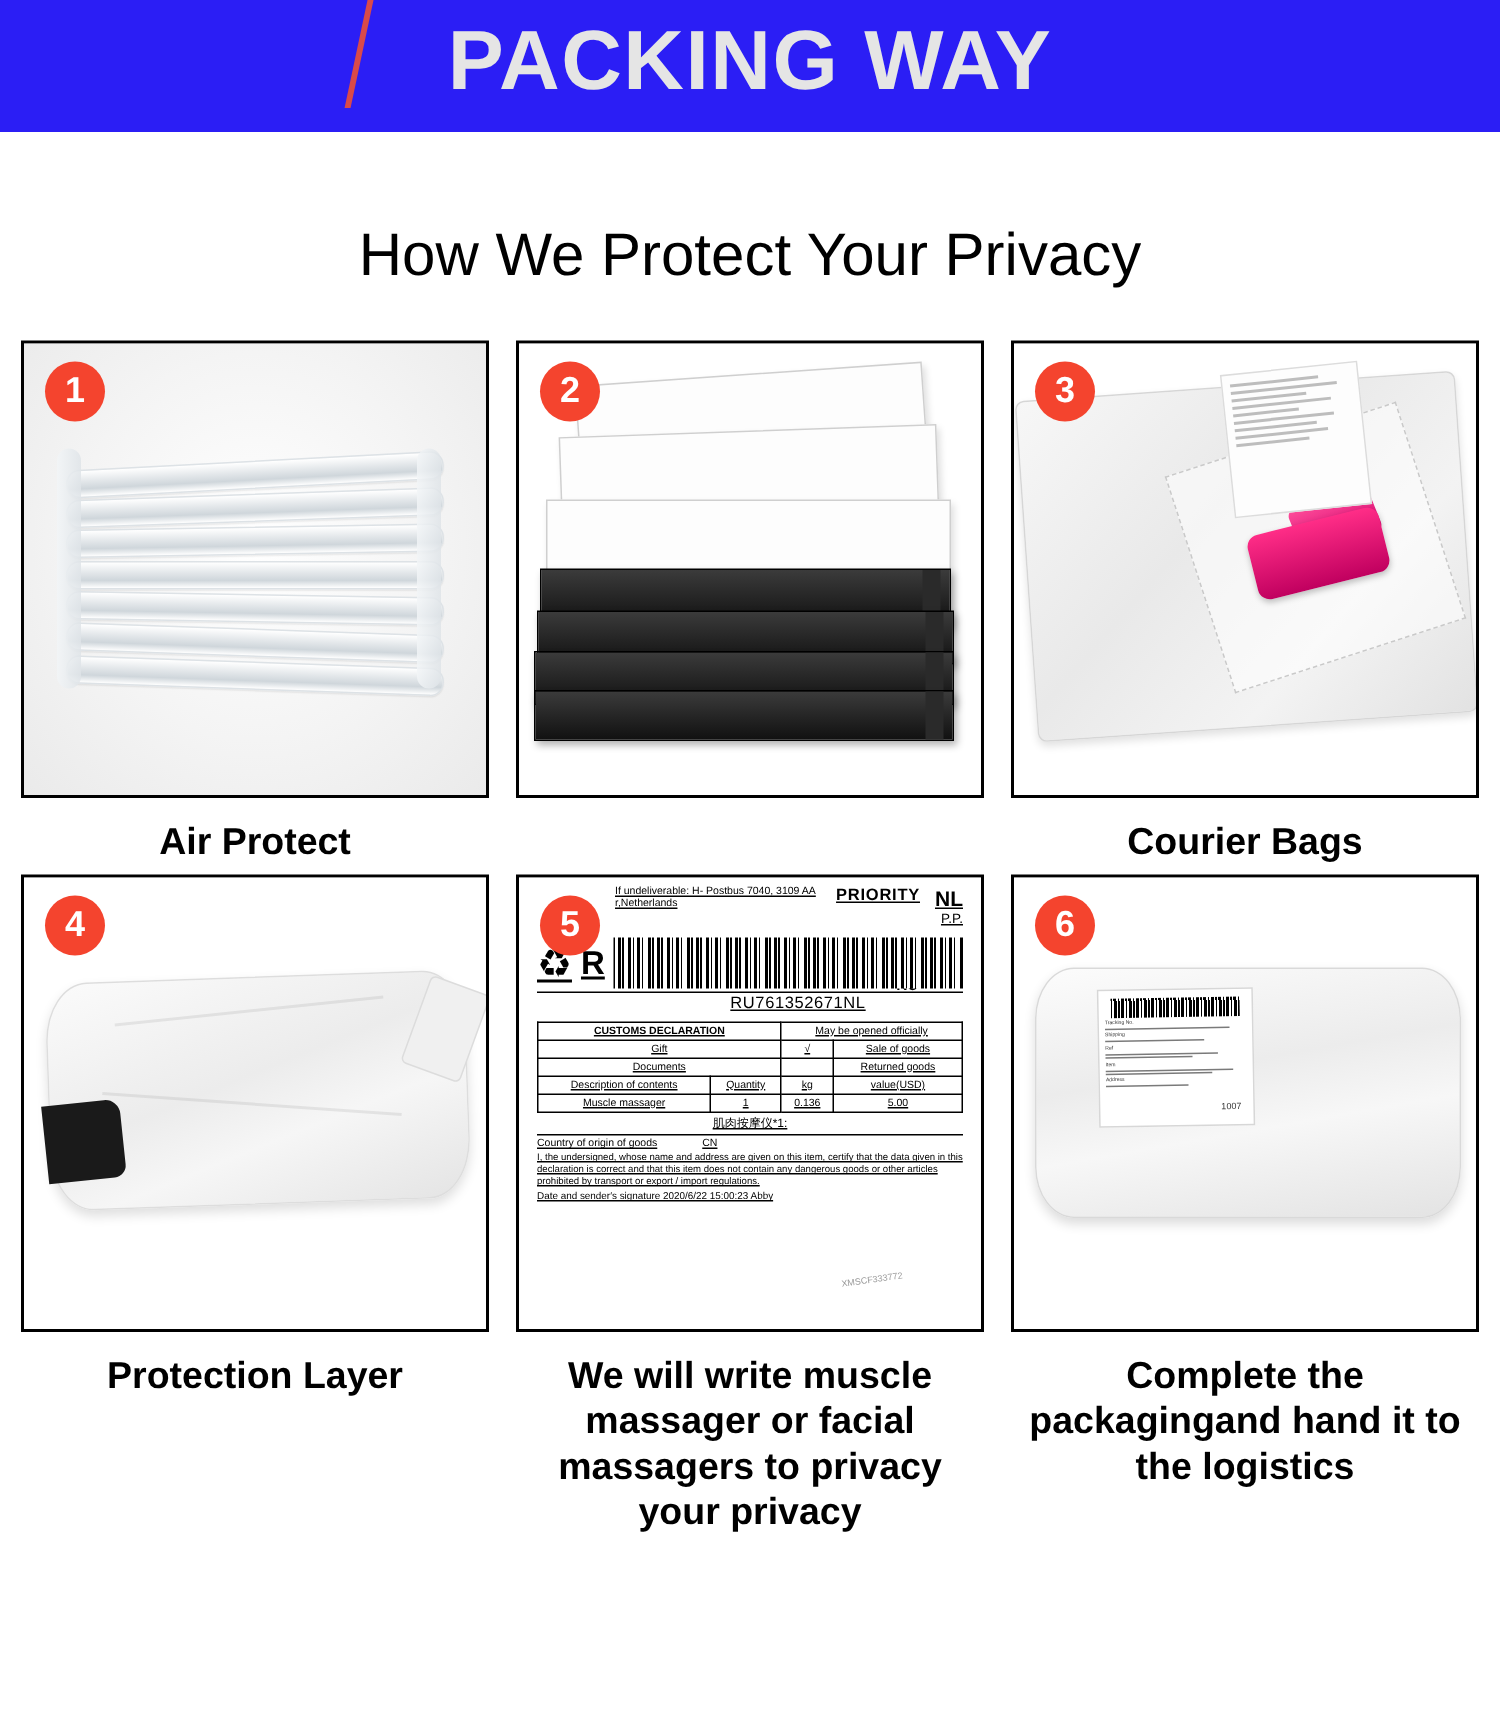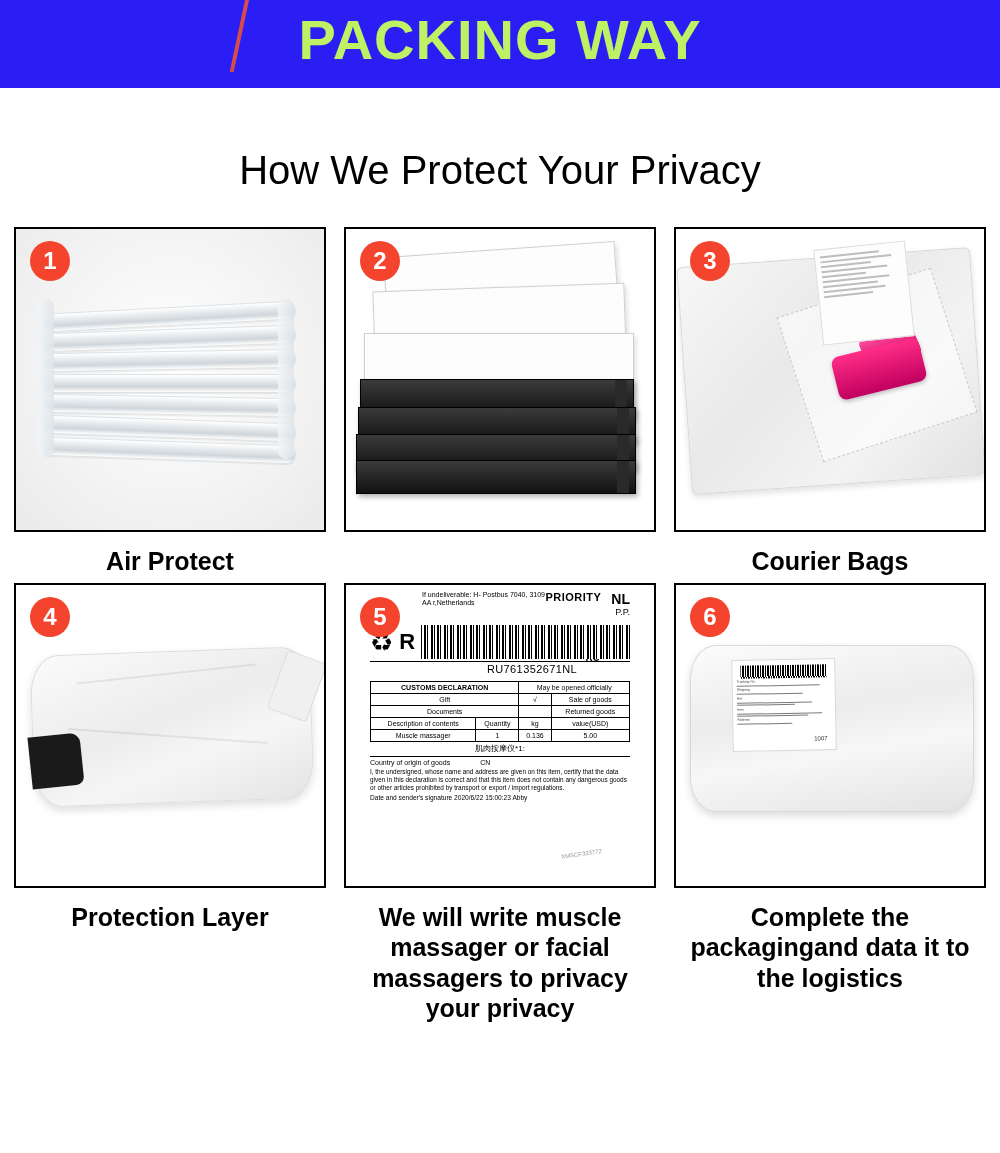--- a/index.html
+++ b/index.html
@@ -21,21 +21,21 @@
     position: relative;
     width: 1000px;
     height: 88px;
     background: #2b1ef5;
     display: flex;
     align-items: center;
     justify-content: center;
     overflow: hidden;
   }
   .banner-title {
-    color: #bef264;
+    color: #e5e5e5;
     font-size: 56px;
     font-weight: bold;
     letter-spacing: 1px;
     line-height: 1;
     margin-top: -8px;
     white-space: nowrap;
   }
   .banner-slash {
     position: absolute;
     left: 238px;
@@ -282,23 +282,24 @@
   }
 
   
   .decl {
     position: absolute;
     inset: 0;
     background: #ffffff;
     font-size: 7px;
     line-height: 1.15;
     color: #000;
-    padding: 6px 24px;
+    padding: 6px 12px;
     box-sizing: border-box;
     font-family: "Liberation Sans", sans-serif;
+    text-decoration: underline;
   }
   .decl .topbar {
     display: flex;
     justify-content: space-between;
     align-items: flex-start;
     padding-left: 52px;
     height: 34px;
   }
   .decl .retaddr { font-size: 7px; line-height: 1.2; }
   .decl .priority {
@@ -604,16 +605,16 @@
           <div class="pln" style="width:62%"></div>
           <div class="tiny">Item</div>
           <div class="pln" style="width:90%"></div>
           <div class="pln" style="width:76%"></div>
           <div class="tiny">Address</div>
           <div class="pln" style="width:58%"></div>
           <div class="pnum">1007</div>
         </div>
       </div>
     </div>
-    <div class="caption">Complete the packagingand data it to the logistics</div>
+    <div class="caption">Complete the packagingand hand it to the logistics</div>
   </div>
 
 </div>
 
 </body></html>

